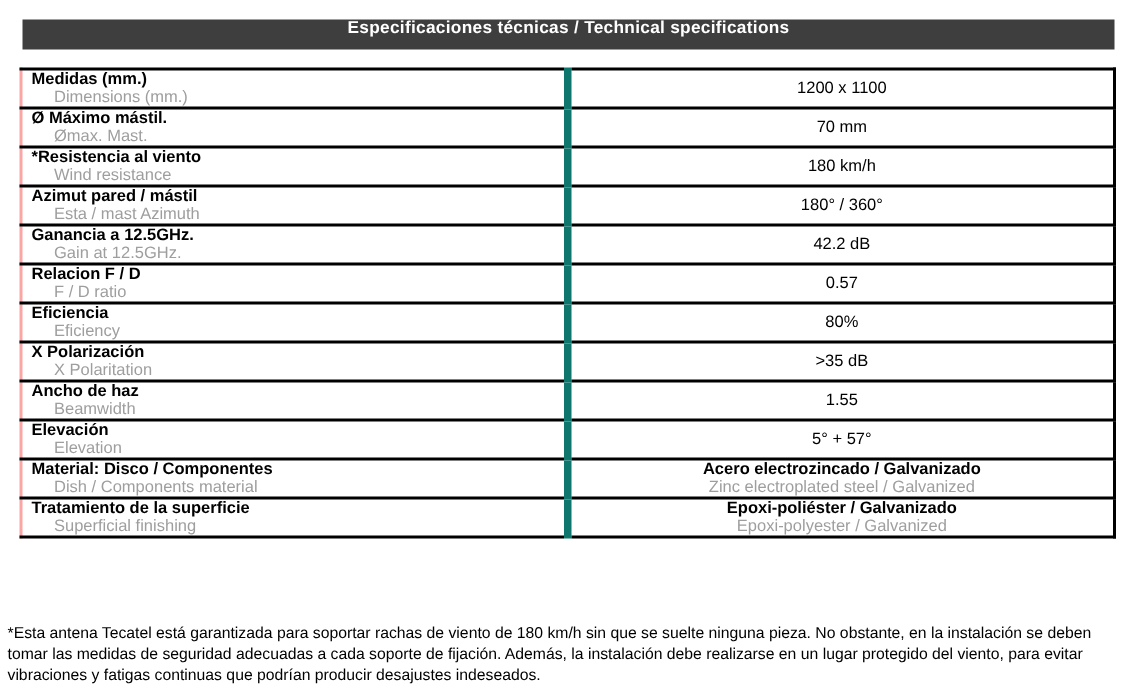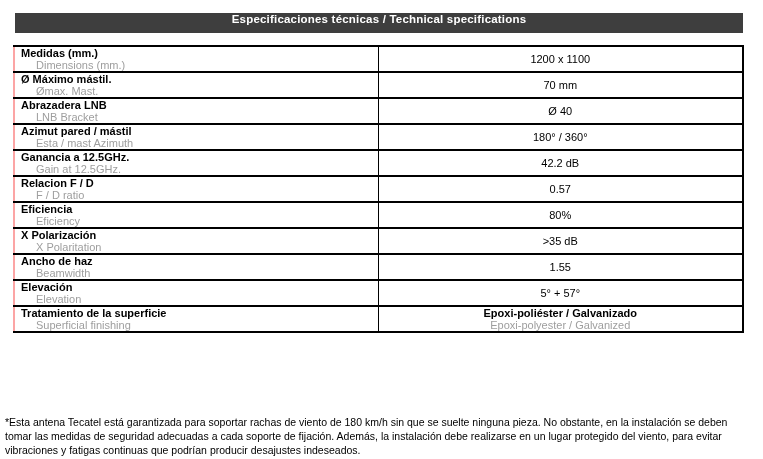--- a/index.html
+++ b/index.html
@@ -27,21 +27,21 @@
   table.spec td{
     border-top:2px solid #000;border-bottom:2px solid #000;
     vertical-align:middle;height:24px;box-sizing:border-box;
   }
   td.label-cell{
     width:364px;
     border-left:2px solid #fca5a5;border-right:1px solid #000;
     padding:0 4px 0 6px;text-align:left;
   }
   td.value-cell{
-    border-right:2px solid #000;border-left:1px solid #0f766e;
+    border-right:2px solid #000;border-left:5px solid #0f766e;
     padding:0 12px;text-align:center;
   }
   .lbl-es{font-size:11px;font-weight:bold;line-height:12px;white-space:nowrap;}
   .lbl-en{font-size:11px;color:#9e9e9e;line-height:12px;padding-left:15px;white-space:nowrap;}
   .val-es{font-size:11px;line-height:12px;}
   tr.two-line .val-es{font-weight:bold;}
   .val-en{font-size:11px;color:#9e9e9e;line-height:12px;}
   .val-en:empty{display:none;}
   .footnote{
     position:absolute;left:5px;top:415px;width:740px;
@@ -72,25 +72,25 @@
         <td class="label-cell">
           <div class="lbl-es">Ø Máximo mástil.</div>
           <div class="lbl-en">Ømax. Mast.</div>
         </td>
         <td class="value-cell">
           <div class="val-es">70 mm</div>
         </td>
       </tr>
       <tr>
         <td class="label-cell">
-          <div class="lbl-es">Abrazadera LNB</div>
-          <div class="lbl-en">LNB Bracket</div>
+          <div class="lbl-es">*Resistencia al viento</div>
+          <div class="lbl-en">Wind resistance</div>
         </td>
         <td class="value-cell">
-          <div class="val-es">Ø 40</div>
+          <div class="val-es">180 km/h</div>
         </td>
       </tr>
       <tr>
         <td class="label-cell">
           <div class="lbl-es">Azimut pared / mástil</div>
           <div class="lbl-en">Esta / mast Azimuth</div>
         </td>
         <td class="value-cell">
           <div class="val-es">180° / 360°</div>
         </td>
@@ -144,20 +144,30 @@
         <td class="label-cell">
           <div class="lbl-es">Elevación</div>
           <div class="lbl-en">Elevation</div>
         </td>
         <td class="value-cell">
           <div class="val-es">5° + 57°</div>
         </td>
       </tr>
       <tr class="two-line">
         <td class="label-cell">
+          <div class="lbl-es">Material: Disco / Componentes</div>
+          <div class="lbl-en">Dish / Components material</div>
+        </td>
+        <td class="value-cell">
+          <div class="val-es">Acero electrozincado / Galvanizado</div>
+          <div class="val-en">Zinc electroplated steel / Galvanized</div>
+        </td>
+      </tr>
+      <tr class="two-line">
+        <td class="label-cell">
           <div class="lbl-es">Tratamiento de la superficie</div>
           <div class="lbl-en">Superficial finishing</div>
         </td>
         <td class="value-cell">
           <div class="val-es">Epoxi-poliéster / Galvanizado</div>
           <div class="val-en">Epoxi-polyester / Galvanized</div>
         </td>
       </tr>
     </tbody>
   </table>

